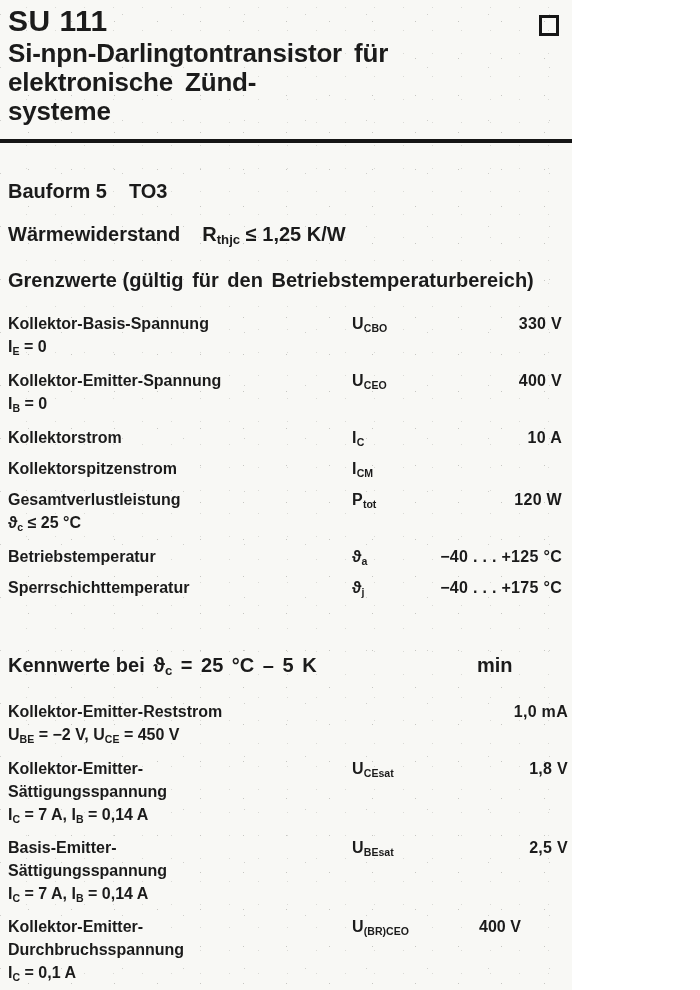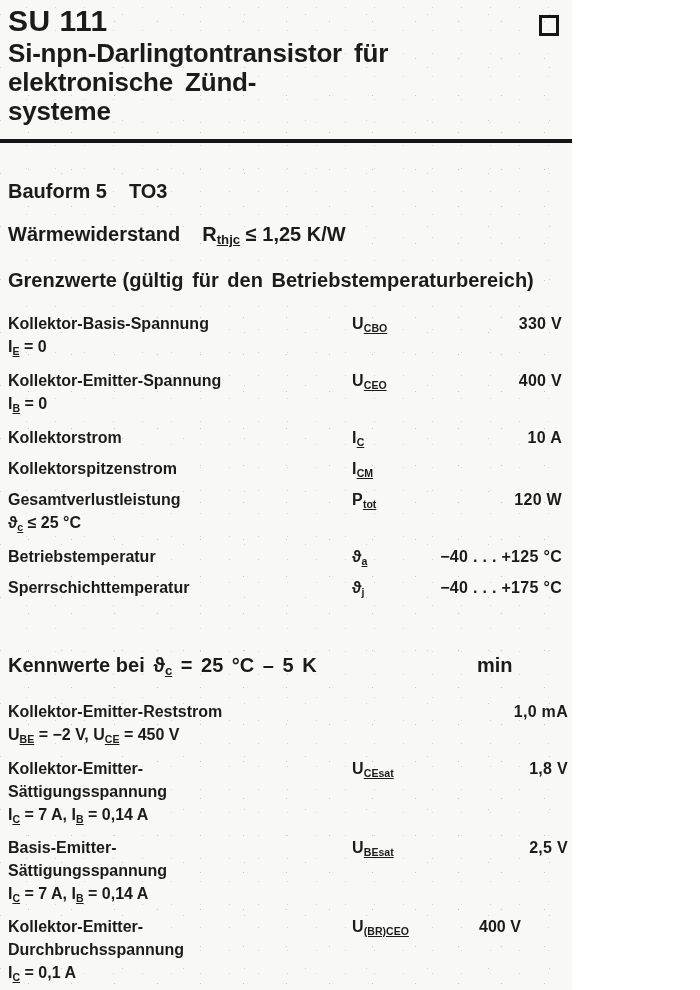--- a/index.html
+++ b/index.html
@@ -40,21 +40,21 @@
   .row{display:grid;grid-template-columns:344px 127px 89px minmax(0,1fr);font-size:16px;line-height:23px;}
   .rows-grenzwerte .row{grid-template-columns:344px 127px minmax(0,1fr);}
   .row{margin-bottom:7px;}
   .row.lines-1{margin-bottom:6px;}
   .row.lines-2{margin-bottom:9px;}
   .row.lines-3{margin-bottom:8px;}
   .rows .row:last-child{margin-bottom:0;}
   .cell.max{display:flex;justify-content:flex-end;white-space:nowrap;letter-spacing:0.3px;}
   .cell.min{white-space:nowrap;}
   .cell.sym{letter-spacing:0.2px;}
-  .sub{font-size:0.66em;position:relative;top:0.24em;letter-spacing:0;text-decoration:underline;}
+  .sub{font-size:0.66em;position:relative;top:0.24em;letter-spacing:0;}
 </style>
 </head>
 <body>
 
 <div class="sheet">
 
   <h1 class="part-number">SU 111</h1>
   <div class="corner-box"></div>
 
   <h2 class="title"><span>Si-npn-Darlingtontransistor für elektronische Zünd-</span><br><span>systeme</span></h2>

